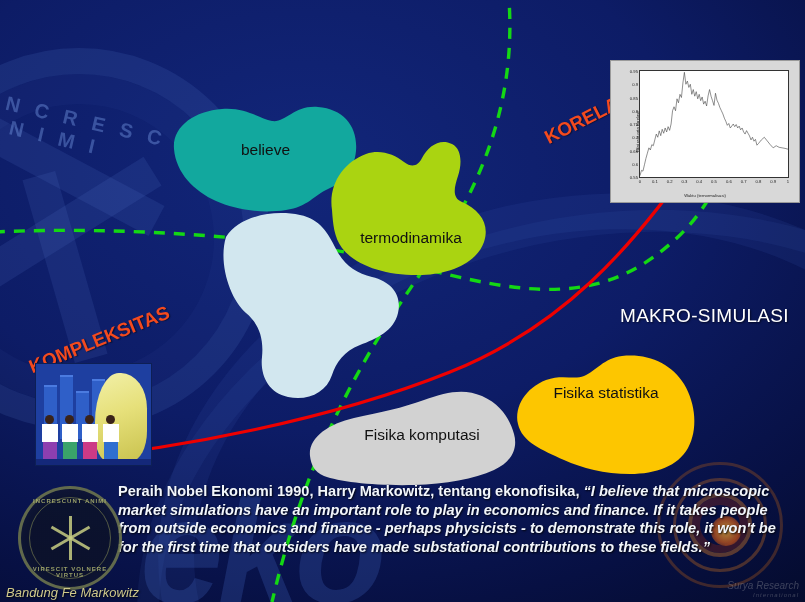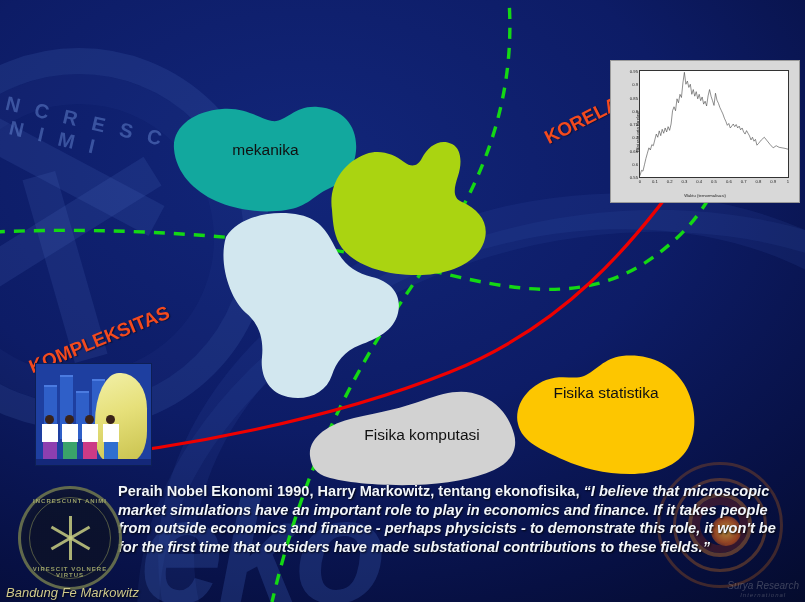--- a/index.html
+++ b/index.html
@@ -121,21 +121,21 @@
   .quote{
     position:absolute;left:118px;top:482px;width:680px;color:#f2f6fb;font-size:14.6px;
     font-weight:bold;line-height:1.28;text-shadow:1px 1px 2px rgba(0,0,0,.85);
   }
   .quote .it{font-style:italic;}
   .footer{
     position:absolute;left:6px;bottom:2px;color:#cfc98a;font-size:13px;font-style:italic;
     text-shadow:1px 1px 2px rgba(0,0,0,.8);
   }
   .watermark-br{
-    position:absolute;right:6px;bottom:4px;text-align:center;color:rgba(190,190,190,0.30);
+    position:absolute;right:6px;bottom:4px;text-align:right;color:rgba(190,190,190,0.30);
     font-size:10px;font-style:italic;line-height:1.05;
   }
   .watermark-br .sub{font-size:6px;letter-spacing:1px;}
 </style>
 </head>
 <body>
 
 <div id="slide">
 
   <div class="bg-layer">
@@ -156,30 +156,31 @@
     <path d="M -6 232 C 120 226 300 236 430 270 C 545 300 612 300 680 235 C 726 190 740 130 742 60" fill="none" stroke="#14d814" stroke-width="3.4" stroke-dasharray="11 9"></path>
   </svg>
 
 
   <div class="blob" style="left:168px;top:97px;">
     <svg width="195" height="118" viewBox="0 0 195 118">
       <path d="M6,52 C4,30 26,14 54,12 C78,10 92,22 104,24 C118,26 126,8 150,10
                C176,12 190,30 188,54 C186,74 174,86 160,92 C146,98 140,110 118,113
                C92,117 66,112 48,104 C26,94 8,76 6,52 Z" fill="#12a89e"></path>
     </svg>
-    <div class="blob-label" style="left:0;top:42px;width:195px;">mekanika</div>
+    <div class="blob-label" style="left:0;top:42px;width:195px;">believe</div>
   </div>
 
   <div class="blob" style="left:322px;top:132px;">
     <svg width="178" height="145" viewBox="0 0 178 145">
       <path d="M10,78 C6,52 22,30 44,22 C58,17 72,22 82,30 C90,36 96,34 100,26
                C106,14 118,6 130,12 C140,17 140,32 136,44 C132,56 130,66 140,70
                C158,78 168,92 162,110 C155,130 130,142 100,143 C64,144 34,134 20,116
                C12,105 11,92 10,78 Z" fill="#aad411"></path>
     </svg>
+    <div class="blob-label" style="left:0;top:95px;width:178px;">termodinamika</div>
   </div>
 
   <div class="blob" style="left:224px;top:203px;">
     <svg width="180" height="200" viewBox="0 0 180 200">
       <path d="M2,34 C14,14 48,6 76,12 C96,16 104,30 112,46 C120,62 132,70 148,74
                C168,79 178,92 174,110 C170,128 152,136 136,142 C120,148 112,160 108,172
                C102,190 84,198 64,194 C44,190 36,172 38,154 C40,134 34,120 22,110
                C6,96 -6,60 2,34 Z" fill="#d2e7ef"></path>
     </svg>
   </div>
@@ -200,20 +201,21 @@
                C70,108 34,104 18,98 C8,94 5,86 4,78 Z" fill="#d2d2d2"></path>
     </svg>
     <div class="blob-label" style="left:16px;top:46px;width:200px;">Fisika komputasi</div>
   </div>
 
   <svg class="bg-layer" width="805" height="602">
     <path d="M 62 460 C 180 448 330 420 450 372 C 560 328 632 250 700 150" fill="none" stroke="#ee0000" stroke-width="3.2"></path>
     <polygon points="702,140 714,172 688,160" fill="#ee0000"></polygon>
   </svg>
 
+  <div class="wlabel" style="left:620px;top:305px;">MAKRO-SIMULASI</div>
   <div class="rlabel" style="left:546px;top:128px;transform:rotate(-27deg);transform-origin:left center;">KORELASI</div>
   <div class="rlabel" style="left:30px;top:357px;transform:rotate(-22deg);transform-origin:left center;">KOMPLEKSITAS</div>
 
   <div class="chart-box">
     <div class="chart-inner">
       <div class="ylab">Nilai rata-rata korelasi</div>
       <div class="plot-area">
         <div id="yticks">
             <div class="ytick" style="top: 100%;">0.55</div>
             <div class="ytick" style="top: 87.5%;">0.6</div>

